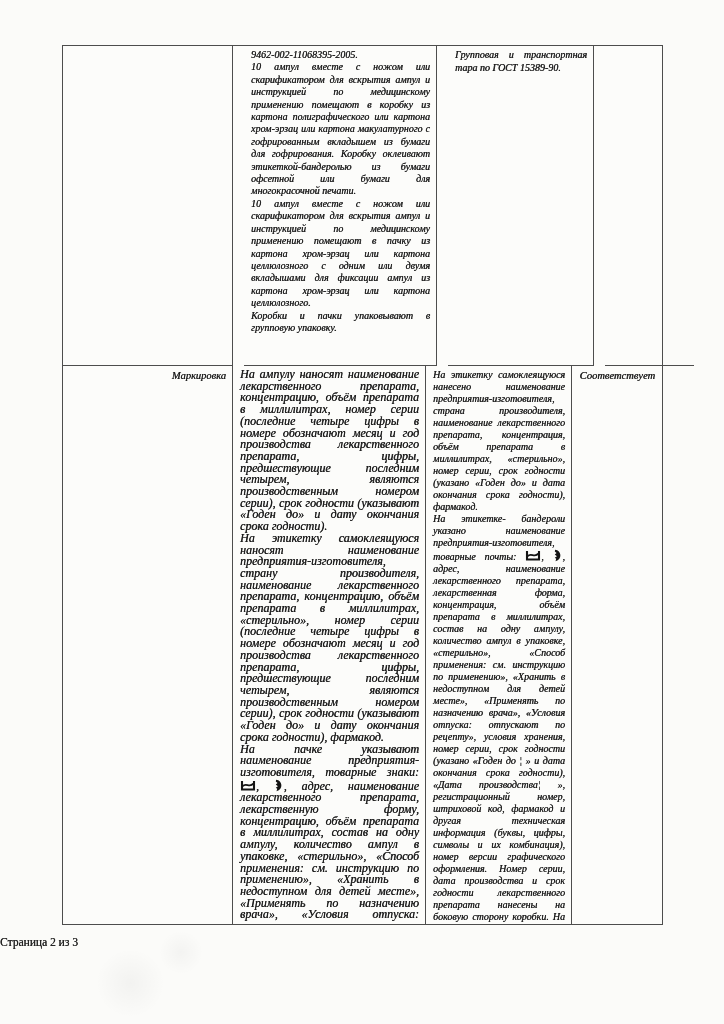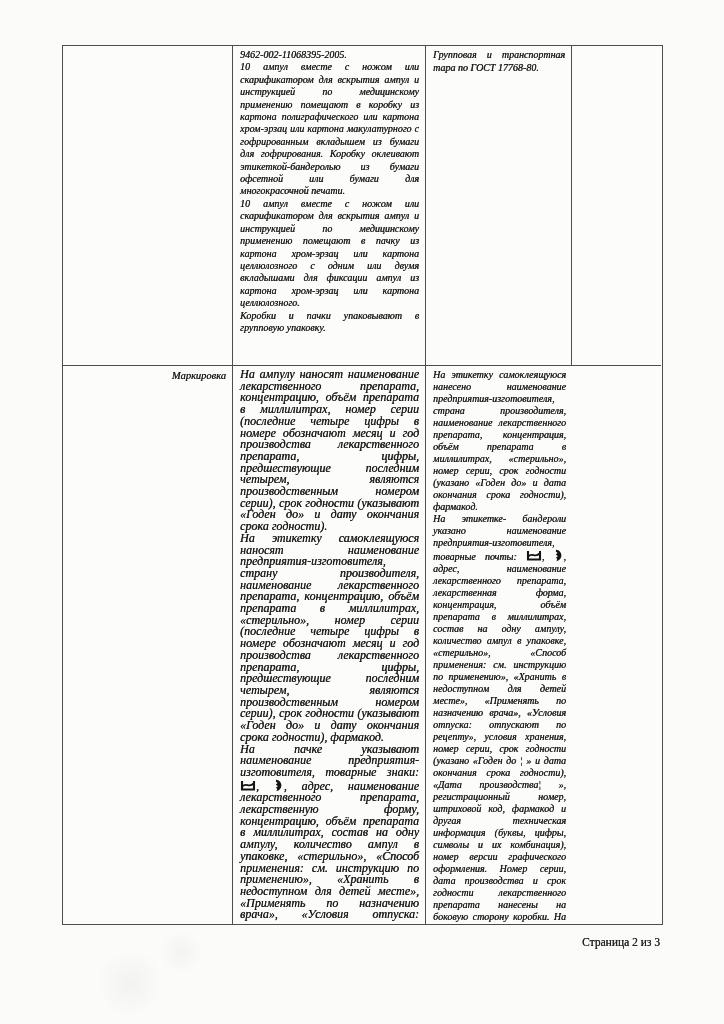--- a/index.html
+++ b/index.html
@@ -20,21 +20,21 @@
     position:absolute;left:452px;top:183px;width:125px;height:48px;
     background:radial-gradient(ellipse at center, rgba(60,60,60,0.07), transparent 70%);
     filter:blur(2px);
   }
   .doc-table{
     position:absolute;left:62px;top:45px;width:599px;
     border:1px solid #4d4d4d;
     background:#fcfcfa;
   }
   .t-row{display:grid;grid-template-columns:170px 193px 146px 89px;}
-  .t-row.r1{height:320px;}
+  .t-row.r1{height:320px;gap:11px;}
   .t-row.r1 .cell{border-bottom:1px solid #4d4d4d;}
   .t-row.r2{height:558px;}
   .cell{
     border-right:1px solid #4d4d4d;
     padding:3px 6px 2px 7px;
     overflow:hidden;
     font-style:italic;
     text-align:justify;
     text-shadow:0.3px 0 0 currentColor;
   }
@@ -42,22 +42,22 @@
   .cell.c2{font-size:10px;line-height:12.4px;}
   .r2 .cell.c2{font-size:12px;line-height:11.7px;}
   .cell.c3{font-size:10px;line-height:12.6px;}
   .r2 .cell.c3{font-size:10px;line-height:12px;}
   .cell.c1,.cell.c4{font-size:10.5px;line-height:13px;text-align:right;}
   .cell p{margin:0;}
   .tm-group{white-space:nowrap;}
   .tm{display:inline-block;vertical-align:-2px;}
   .tm svg{display:block;}
   .footer{
-    position:absolute;top:936px;left:0;width:660px;
-    text-align:right;
+    position:absolute;top:936px;left:0;width:570px;
+    text-align:left;
     font-size:11.5px;font-style:normal;color:#242424;
     text-shadow:0.2px 0 0 currentColor;
   }
 </style>
 </head>
 <body>
 
 <div class="paper-noise"></div>
 <div class="smudge"></div>
 
@@ -66,21 +66,21 @@
   <div class="t-row r1">
     <div class="cell c1"></div>
     <div class="cell c2">
       <p>9462-002-11068395-2005.</p>
       <p>10 ампул вместе с ножом или скарификатором для вскрытия ампул и инструкцией по медицинскому применению помещают в коробку из картона полиграфического или картона хром-эрзац или картона макулатурного с гофрированным вкладышем из бумаги для гофрирования. Коробку оклеивают этикеткой-бандеролью из бумаги офсетной или бумаги для многокрасочной печати.</p>
       <p>10 ампул вместе с ножом или скарификатором для вскрытия ампул и инструкцией по медицинскому применению помещают в пачку из картона хром-эрзац или картона целлюлозного с одним или двумя вкладышами для фиксации ампул из картона хром-эрзац или  картона целлюлозного.</p>
       <p>Коробки и пачки упаковывают в групповую упаковку.</p>
 
     </div>
     <div class="cell c3">
-      <p>Групповая и транспортная тара по ГОСТ 17768-80.</p>
+      <p>Групповая и транспортная тара по ГОСТ 15389-90.</p>
     </div>
     <div class="cell c4"></div>
   </div>
 
   <div class="t-row r2">
     <div class="cell c1">
       <p>Маркировка</p>
     </div>
     <div class="cell c2">
       <p>На ампулу наносят наименование лекарственного препарата, концентрацию, объём препарата в миллилитрах, номер серии (последние четыре цифры в номере обозначают месяц и год производства лекарственного препарата, цифры, предшествующие последним четырем, являются производственным номером серии), срок годности (указывают «Годен до» и дату окончания срока годности).</p>
@@ -95,17 +95,20 @@
     </div>
     <div class="cell c3">
       <p>На этикетку самоклеящуюся нанесено наименование предприятия-изготовителя, страна производителя, наименование лекарственного препарата, концентрация, объём препарата в миллилитрах, «стерильно», номер серии, срок годности (указано «Годен до» и дата окончания срока годности), фармакод.</p>
       <p><span>На этикетке- бандероли указано наименование предприятия-изготовителя, товарные почты:</span> <span class="tm-group"><span class="tm"><svg width="16" height="13" viewBox="0 0 20 16">
                 <path d="M2.5 2.5 L2.5 13 L17.5 13 L17.5 2.5" fill="none" stroke="#141414" stroke-width="2.6"></path>
                 <path d="M3.5 9 C7 3.5, 12.5 12, 16.5 5.5" fill="none" stroke="#141414" stroke-width="2.3"></path>
               </svg></span><span>, </span><span class="tm"><svg width="10" height="13" viewBox="0 0 14 18">
                 <path d="M3 1 C12 1.5, 13.5 15, 3.5 17 L4.5 13.5 L2.5 12 L5.5 10 L2.5 7.5 L5 5.5 L2.5 3.5 Z" fill="#141414"></path>
               </svg></span></span><span>, адрес, наименование лекарственного препарата, лекарственная форма, концентрация, объём препарата в миллилитрах, состав на одну ампулу, количество ампул в упаковке, «стерильно», «Способ применения: см. инструкцию по применению», «Хранить в недоступном для детей месте», «Применять по назначению врача», «Условия отпуска: отпускают по рецепту», условия хранения, номер серии, срок годности (указано «Годен до ¦ » и дата окончания срока годности), «Дата производства¦ »,  регистрационный номер, штриховой код, фармакод и другая техническая информация (буквы, цифры, символы и их комбинация), номер версии графического оформления. Номер серии, дата производства и срок годности лекарственного препарата нанесены на боковую сторону коробки. На оборотной стороне коробки нанесен QR код методом этикетирования.</span></p>
     </div>
+    <div class="cell c4">
+      <p>Соответствует</p>
+    </div>
   </div>
 
 </div>
 
 <div class="footer">Страница 2 из 3</div>
 
 </body></html>

